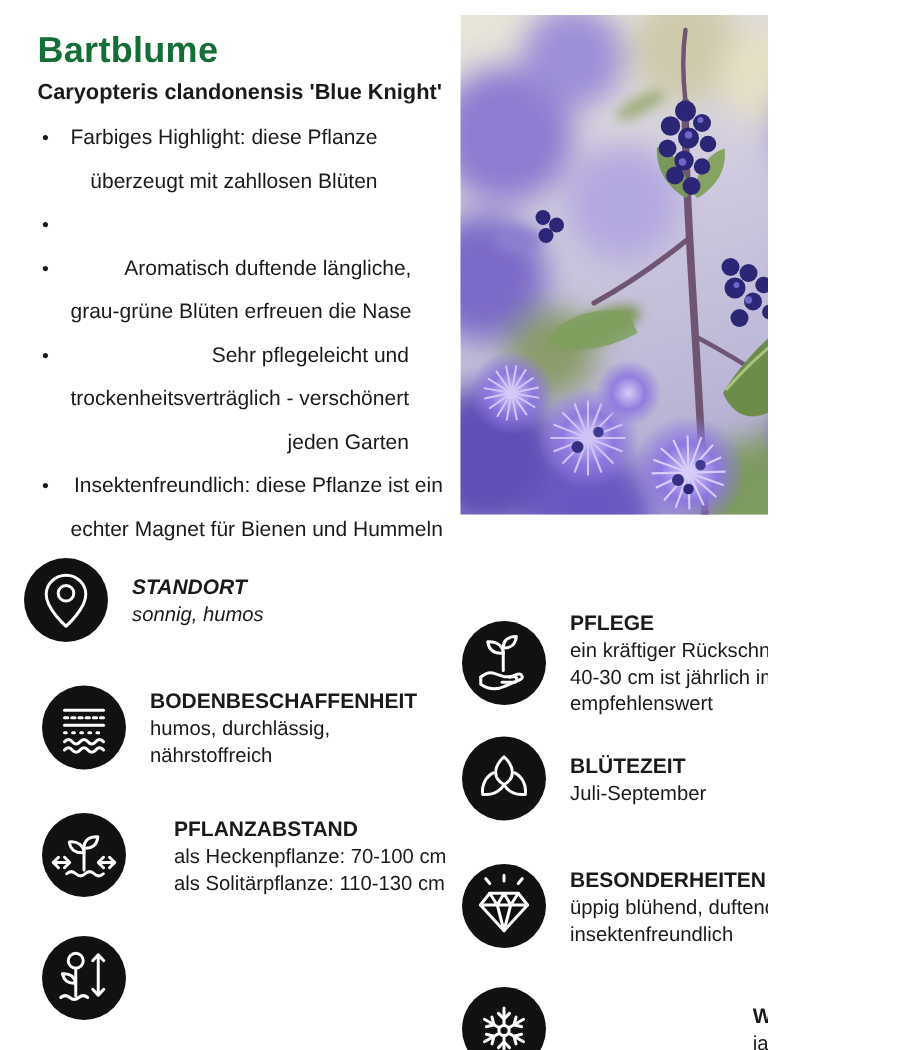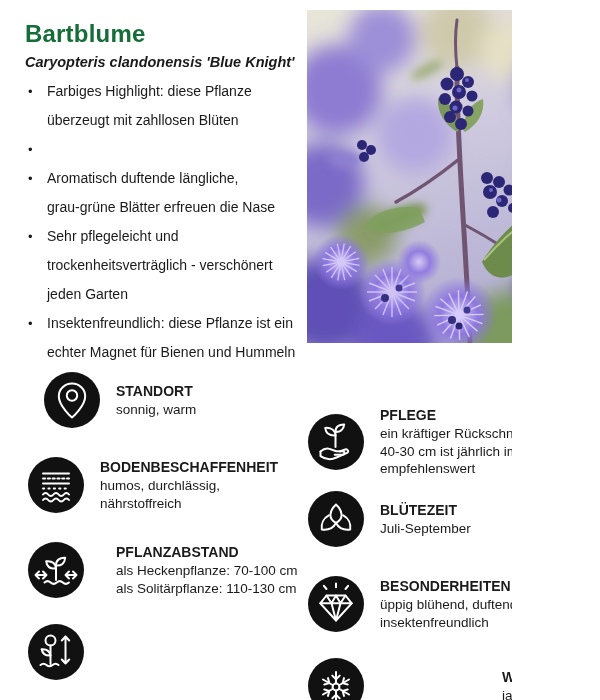--- a/index.html
+++ b/index.html
@@ -6,39 +6,39 @@
     --green:#156d38;
     --text:#1a1a1a;
     --icon-bg:#111111;
   }
   *{box-sizing:border-box;margin:0;padding:0;}
   html,body{width:600px;height:700px;}
   body{font-family:"Liberation Sans", sans-serif;background:#ffffff;color:var(--text);}
   .page{position:relative;width:512px;height:700px;background:#fff;overflow:hidden;}
 
   .title{position:absolute;left:25px;top:20px;font-size:24px;font-weight:700;color:var(--green);letter-spacing:.2px;}
-  .subtitle{position:absolute;left:25px;top:54px;font-size:14.5px;font-style:italic;font-weight:700;color:var(--text);}
+  .subtitle{position:absolute;left:25px;top:54px;font-size:14.5px;font-weight:700;color:var(--text);}
 
   .bullets{position:absolute;left:28px;top:77px;width:285px;list-style:none;}
   .bullets li{display:flex;font-size:14px;line-height:29px;color:var(--text);}
   .bullet-marker{flex:0 0 19px;font-size:13px;}
-  .bullet-text{white-space:pre-line;}
+  .bullet-text{white-space:pre-line;text-align:right;}
 
   .photo{position:absolute;left:307px;top:10px;width:285px;height:333px;}
   .photo svg{display:block;width:100%;height:100%;}
 
   .feature{position:absolute;display:flex;align-items:center;gap:16px;width:272px;}
   .feature.right{width:288px;margin-top:34px;}
   .f-icon{flex:0 0 56px;width:56px;height:56px;border-radius:50%;background:var(--icon-bg);display:flex;align-items:center;justify-content:center;}
   .f-icon svg{width:56px;height:56px;display:block;}
   .f-body{display:flex;flex-direction:column;}
   .f-label{font-size:14px;font-weight:700;line-height:18px;color:var(--text);}
   .f-text{font-size:13.5px;line-height:17.5px;white-space:pre-line;color:var(--text);margin-top:1px;}
 
-  .pos-r1l{left:44px;top:372px;}  .pos-r1r{left:308px;top:372px;}
+  .pos-r1l{left:16px;top:372px;font-style:italic;}  .pos-r1r{left:308px;top:372px;}
   .pos-r2l{left:28px;top:457px;}  .pos-r2r{left:308px;top:457px;}
   .pos-r3l{left:28px;top:542px;gap:32px;}  .pos-r3r{left:308px;top:542px;}
   .pos-r4l{left:28px;top:624px;}  .pos-r4r{left:308px;top:624px;justify-content:space-between;}
 
   .stroke{stroke:#fff;stroke-width:2;fill:none;stroke-linecap:round;stroke-linejoin:round;}
 </style>
 </head>
 <body>
 
 <div class="page">
@@ -51,21 +51,21 @@
         <span class="bullet-marker">•</span>
         <span class="bullet-text">Farbiges Highlight: diese Pflanze
 überzeugt mit zahllosen Blüten</span>
       </li>
     <li>
         <span class="bullet-marker">•</span>
       </li>
     <li>
         <span class="bullet-marker">•</span>
         <span class="bullet-text">Aromatisch duftende längliche,
-grau-grüne Blätter erfreuen die Nase</span>
+grau-grüne Blüten erfreuen die Nase</span>
       </li>
     <li>
         <span class="bullet-marker">•</span>
         <span class="bullet-text">Sehr pflegeleicht und
 trockenheitsverträglich - verschönert
 jeden Garten</span>
       </li>
     <li>
         <span class="bullet-marker">•</span>
         <span class="bullet-text">Insektenfreundlich: diese Pflanze ist ein
@@ -183,21 +183,21 @@
     <span class="f-icon">
       <svg viewBox="0 0 56 56">
           <g class="stroke">
         <path d="M28 11.5c-7.3 0-13.2 5.7-13.2 12.7C14.8 34 28 45.5 28 45.5S41.2 34 41.2 24.2C41.2 17.2 35.3 11.5 28 11.5Z"></path>
         <circle cx="28" cy="23.5" r="5.2"></circle>
       </g>
         </svg>
     </span>
     <span class="f-body">
       <span class="f-label">STANDORT</span>
-      <span class="f-text">sonnig, warm</span>
+      <span class="f-text">sonnig, humos</span>
     </span>
   </div>
 
   <div class="feature right pos-r1r">
     <span class="f-icon">
       <svg viewBox="0 0 56 56">
           <g class="stroke">
         <path d="M27.5 33V20"></path>
         <path d="M27.5 21.5c-5.8.4-9.6-2.2-10.3-7.6 5.8-.4 9.9 2.4 10.3 7.6Z"></path>
         <path d="M27.5 18c-.2-4.8 3.2-7.8 8.7-7.6-.5 5.2-4 7.9-8.7 7.6Z"></path>

